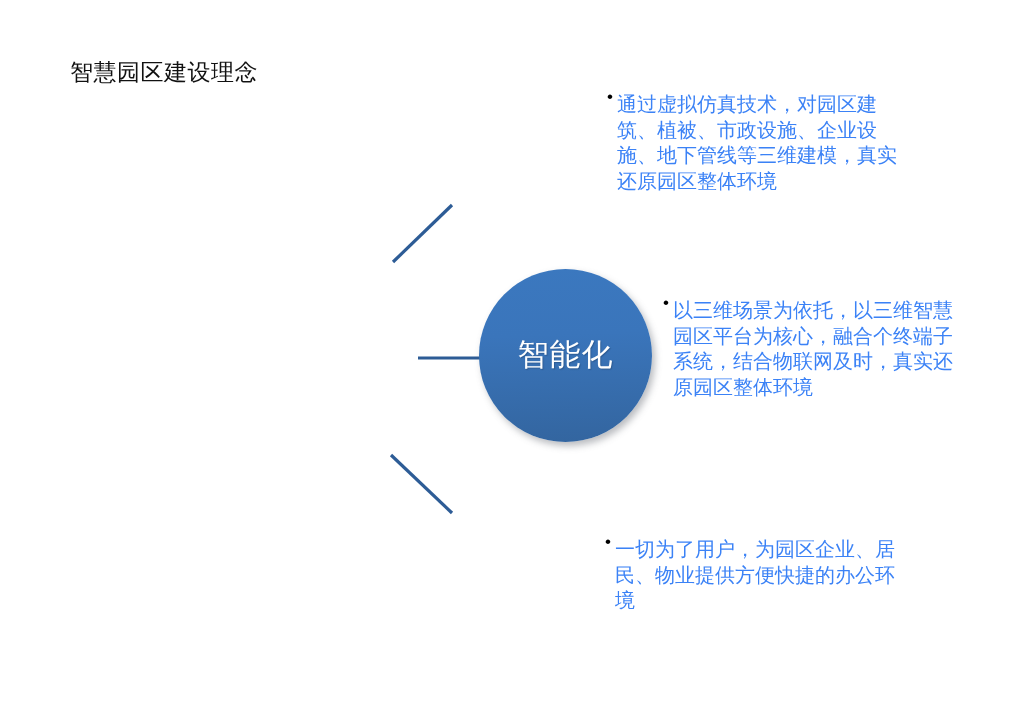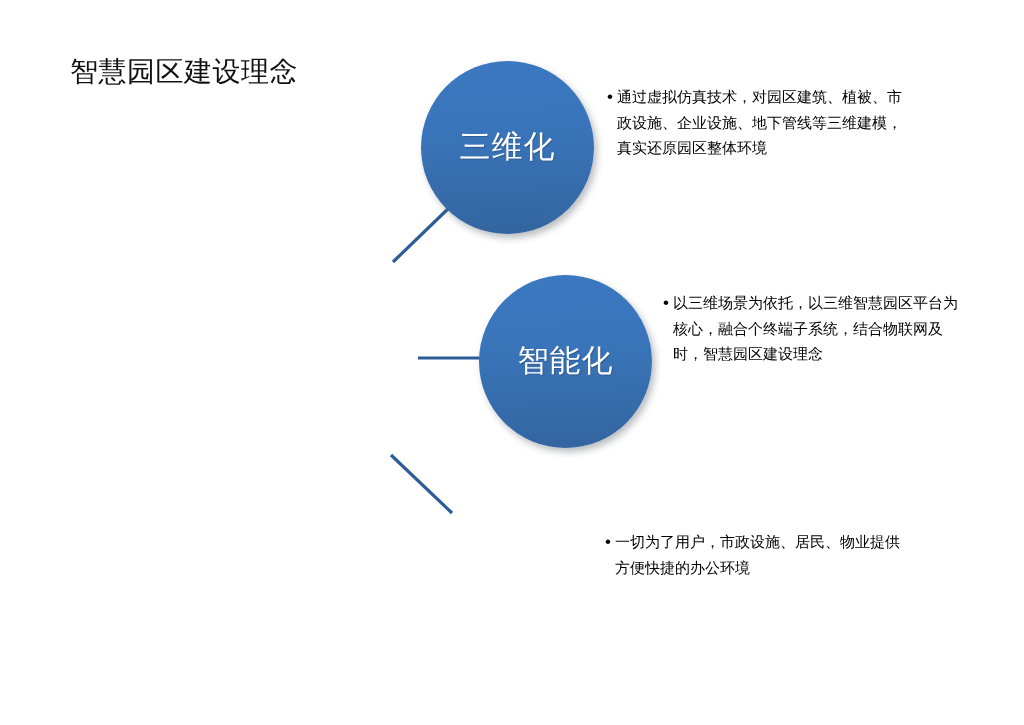--- a/index.html
+++ b/index.html
@@ -23,21 +23,21 @@
     width: 1024px;
     height: 725px;
     background: #ffffff;
   }
 
   
   .slide-title {
     position: absolute;
     left: 70px;
     top: 52px;
-    font-size: 28px;
+    font-size: 23px;
     line-height: 40px;
     letter-spacing: 0.5px;
     color: #111111;
     white-space: nowrap;
   }
 
   
   .connectors {
     position: absolute;
     left: 0;
@@ -81,80 +81,78 @@
   .node-sat {
     width: 173px;
     height: 173px;
   }
   .node-sat .node-label {
     font-size: 31px;
     letter-spacing: 1px;
   }
 
   .node-three-d   { left: 421px; top:  61px; }
-  .node-intel     { left: 479px; top: 275px; }
+  .node-intel     { left: 479px; top: 269px; }
   .node-human     { left: 422px; top: 489px; }
 
   
   .bullet-block {
     position: absolute;
     display: flex;
     align-items: flex-start;
   }
   .bullet-dot {
     width: 10px;
     min-width: 10px;
     font-size: 17px;
     line-height: 26px;
     color: #000000;
     text-align: left;
   }
   .bullet-text {
-    font-size: 15px;
+    font-size: 20px;
     line-height: 25.5px;
-    color: #000000;
+    color: #3b82f6;
     letter-spacing: 0px;
     white-space: pre-line;
+    margin-top: 8px;
   }
 
   .bullet-1 { left: 607px; top:  84px; width: 300px; }
   .bullet-2 { left: 663px; top: 290px; width: 305px; }
   .bullet-3 { left: 605px; top: 529px; width: 300px; }
 </style>
 </head>
 <body>
 
 <div id="slide">
 
   <div class="slide-title">智慧园区建设理念</div>
 
   <svg class="connectors" viewBox="0 0 1024 725" width="1024" height="725">
     <line x1="393" y1="262" x2="452" y2="205" stroke="#2d5c96" stroke-width="3.2" stroke-linecap="butt"></line>
     <line x1="418" y1="358" x2="489" y2="358" stroke="#2d5c96" stroke-width="3.2" stroke-linecap="butt"></line>
     <line x1="391" y1="455" x2="452" y2="513" stroke="#2d5c96" stroke-width="3.2" stroke-linecap="butt"></line>
   </svg>
 
 
-  <div class="node node-sat node-three-d">
-    <span class="node-label">三维化</span>
-  </div>
 
   <div class="node node-sat node-intel">
     <span class="node-label">智能化</span>
   </div>
 
 
   <div class="bullet-block bullet-1">
     <span class="bullet-dot">•</span>
     <span class="bullet-text">通过虚拟仿真技术，对园区建筑、植被、市政设施、企业设施、地下管线等三维建模，真实还原园区整体环境</span>
   </div>
 
   <div class="bullet-block bullet-2">
     <span class="bullet-dot">•</span>
-    <span class="bullet-text">以三维场景为依托，以三维智慧园区平台为核心，融合个终端子系统，结合物联网及时，智慧园区建设理念</span>
+    <span class="bullet-text">以三维场景为依托，以三维智慧园区平台为核心，融合个终端子系统，结合物联网及时，真实还原园区整体环境</span>
   </div>
 
   <div class="bullet-block bullet-3">
     <span class="bullet-dot">•</span>
-    <span class="bullet-text">一切为了用户，市政设施、居民、物业提供方便快捷的办公环境</span>
+    <span class="bullet-text">一切为了用户，为园区企业、居民、物业提供方便快捷的办公环境</span>
   </div>
 
 </div>
 
 </body></html>

